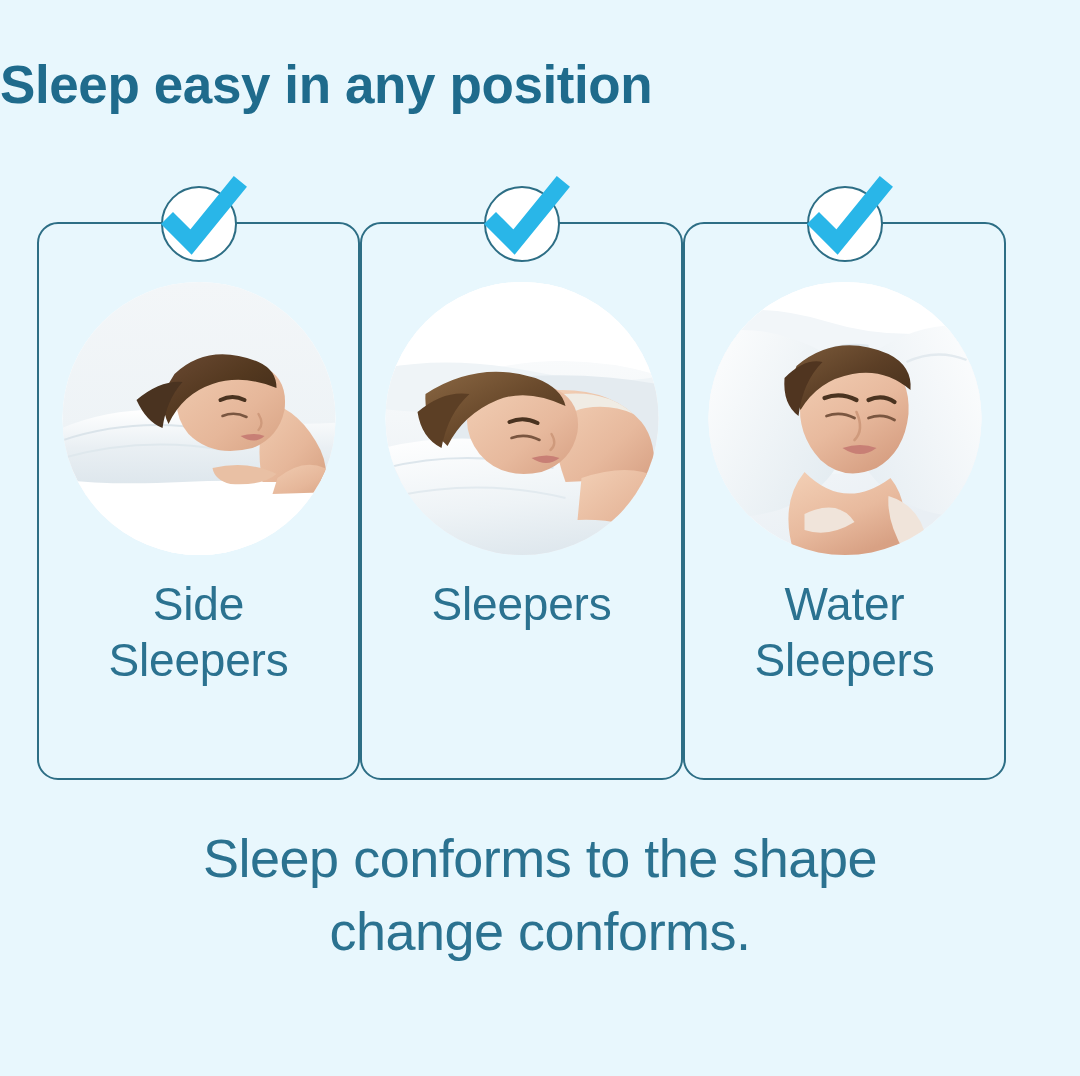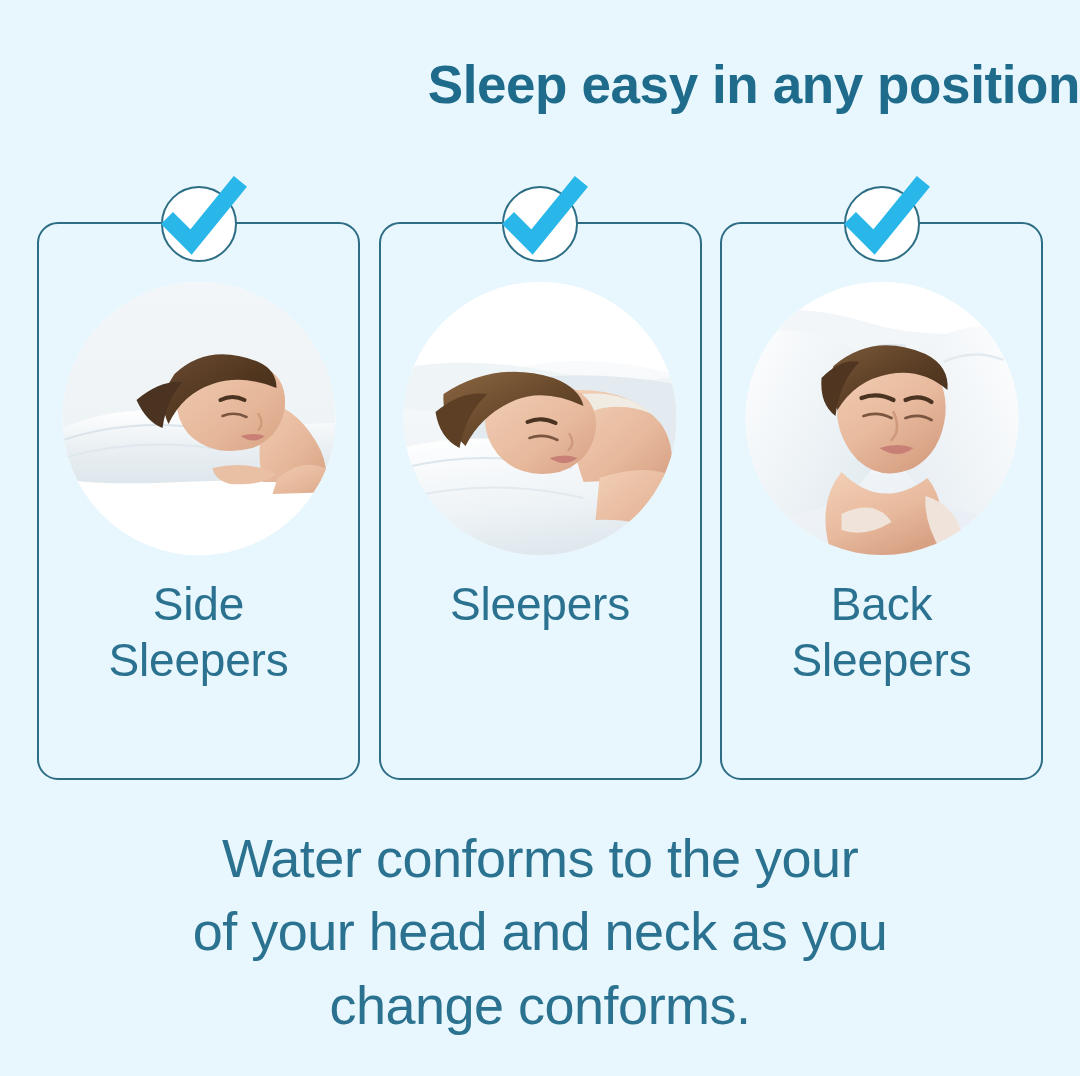--- a/index.html
+++ b/index.html
@@ -14,37 +14,36 @@
     overflow: hidden;
     position: relative;
   }
 
   
   .page-title {
     position: absolute;
     top: 56px;
     left: 0;
     width: 1080px;
-    text-align: right;
+    text-align: left;
     font-size: 53px;
     font-weight: 700;
     letter-spacing: -0.4px;
     color: #1f6b8c;
     line-height: 1.1;
   }
 
   
   .cards-row {
     position: absolute;
     top: 222px;
     left: 37px;
     width: 1006px;
     height: 558px;
     display: flex;
-    justify-content: space-between;
   }
   .sleeper-card {
     position: relative;
     width: 323px;
     height: 558px;
     border: 2px solid #2d6e85;
     border-radius: 21px;
     box-sizing: border-box;
     background: transparent;
   }
@@ -301,24 +300,23 @@
         <path d="M118 134 Q132 129 146 136" fill="none" stroke="#7a5640" stroke-width="2.8" stroke-linecap="round"></path>
         <path d="M160 136 Q174 131 186 138" fill="none" stroke="#7a5640" stroke-width="2.8" stroke-linecap="round"></path>
         <path d="M148 130 Q156 148 146 158" fill="none" stroke="#cf9a7c" stroke-width="2.6" stroke-linecap="round"></path>
         <path d="M134 166 Q152 160 168 166 Q152 178 134 166 Z" fill="#c87f75"></path>
         <path d="M96 232 Q130 216 146 240 Q120 256 96 248 Z" fill="#f0e4da"></path>
         <path d="M180 214 Q212 224 218 258 L196 270 Q178 240 180 214 Z" fill="#f0e4da"></path>
       </svg>
     </div>
 
     <div class="card-label">
-      <span class="line">Back</span>
+      <span class="line">Water</span>
       <span class="line">Sleepers</span>
     </div>
   </div>
 
 </div>
 
 <div class="caption">
-  <span class="line">Water conforms to the your</span>
-  <span class="line">of your head and neck as you</span>
+  <span class="line">Sleep conforms to the shape</span>
   <span class="line">change conforms.</span>
 </div>
 
 </body></html>

